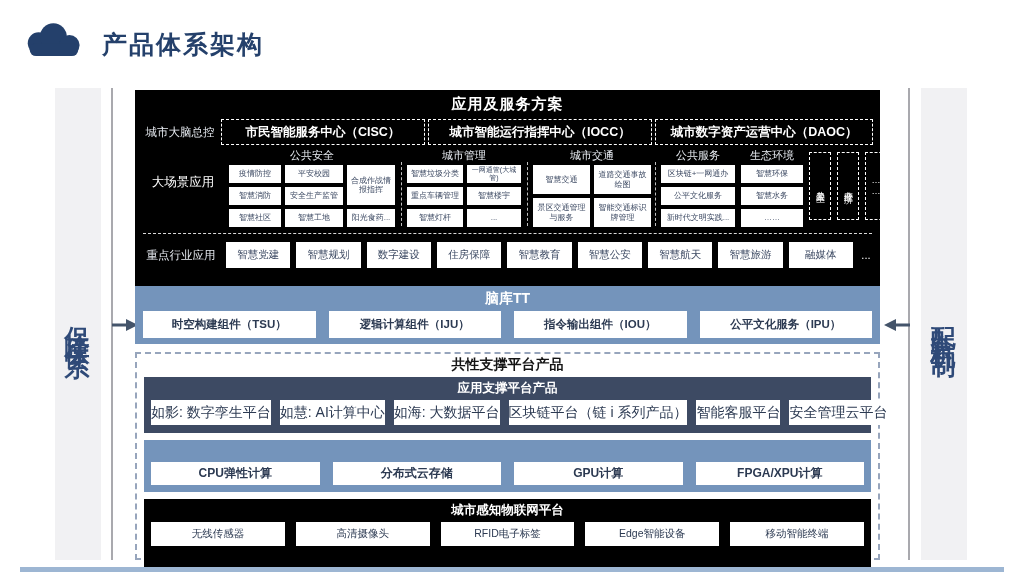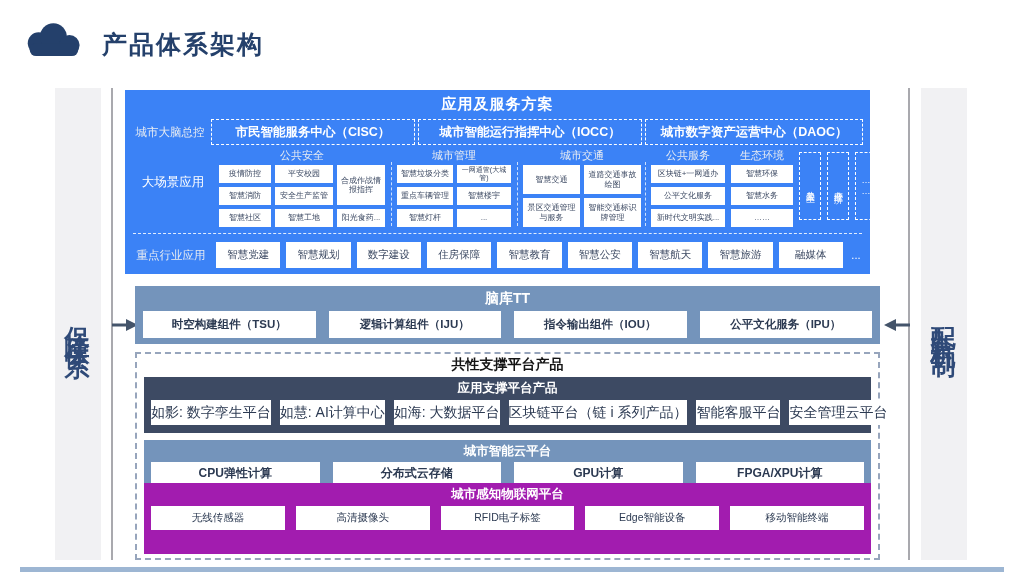--- a/index.html
+++ b/index.html
@@ -12,21 +12,21 @@
   .rail{position:absolute;top:88px;height:472px;background:#f1f1f3;display:flex;align-items:center;justify-content:center;}
   .rail.left{left:55px;width:46px;}
   .rail.right{left:921px;width:46px;}
   .rail .vtext{writing-mode:vertical-rl;text-orientation:upright;font-size:25px;font-weight:bold;
                color:#2f4a78;letter-spacing:9px;}
   .vline{position:absolute;top:88px;width:2px;height:472px;background:#a9a9ae;}
   .vline.left{left:111px;} .vline.right{left:908px;}
   .arrow{position:absolute;top:318px;width:26px;height:14px;}
   .arrow.left{left:112px;} .arrow.right{left:884px;transform:scaleX(-1);}
   
-  .sec1{position:absolute;left:125px;top:90px;width:745px;height:184px;background:#3b82f6;}
+  .sec1{position:absolute;left:135px;top:90px;width:745px;height:220px;background:#000000;}
   .sec1-title{position:absolute;top:5px;left:0;right:0;text-align:center;color:#fff;font-size:15px;font-weight:bold;letter-spacing:1px;}
   .brain-row{position:absolute;top:29px;left:7px;right:7px;height:26px;display:flex;align-items:center;gap:3px;}
   .brain-label{width:76px;color:#e8ecf2;font-size:11.5px;text-align:center;flex:none;}
   .center-box{border:1px dashed #fff;color:#fff;font-size:12.5px;font-weight:bold;height:24px;
               display:flex;align-items:center;justify-content:center;white-space:nowrap;}
   .cb0{flex:29 1 0;} .cb1{flex:32 1 0;} .cb2{flex:31 1 0;}
   
   .scene-row{position:absolute;top:58px;left:6px;right:6px;height:82px;}
   .scene-label{position:absolute;left:0;top:26px;width:84px;text-align:center;color:#fff;font-size:12.5px;}
   .group{position:absolute;top:0;height:82px;}
@@ -60,21 +60,21 @@
   .sub-title{position:absolute;top:3px;left:0;right:0;text-align:center;color:#fff;font-size:12.5px;font-weight:bold;}
   .sub-row{position:absolute;left:7px;right:7px;display:flex;gap:9px;align-items:center;}
   .pbox{background:#fff;color:#2c3a52;display:flex;align-items:center;justify-content:center;white-space:nowrap;}
   .subA{top:23px;height:56px;background:#3d4a63;}
   .subA .sub-row{top:23px;height:25px;}
   .subA .pbox{font-size:14px;height:25px;}
   .pa0{flex:115 1 0;} .pa1{flex:108 1 0;} .pa2{flex:108 1 0;} .pa3{flex:150 1 0;} .pa4{flex:95 1 0;} .pa5{flex:95 1 0;}
   .subB{top:86px;height:52px;background:#7494bb;}
   .subB .sub-row{top:22px;height:23px;gap:13px;}
   .subB .pbox{flex:1 1 0;font-size:12px;font-weight:600;height:23px;}
-  .subC{top:129px;height:71px;background:#a21caf;}
+  .subC{top:145px;height:71px;background:#000000;}
   .subC .sub-row{top:23px;height:24px;gap:11px;}
   .subC .pbox{flex:1 1 0;font-size:10.5px;height:24px;}
   
   .strip{position:absolute;left:20px;top:567px;width:984px;height:5px;background:#9db6d3;}
 </style>
 </head>
 <body>
 
 <div class="slide">
 
@@ -223,21 +223,20 @@
         <div class="pbox pa1">如慧: AI计算中心</div>
         <div class="pbox pa2">如海: 大数据平台</div>
         <div class="pbox pa3">区块链平台（链 i 系列产品）</div>
         <div class="pbox pa4">智能客服平台</div>
         <div class="pbox pa5">安全管理云平台</div>
         <div class="more">...</div>
       </div>
     </div>
 
     <div class="sub subB">
-      <div class="sub-title">城市智能云平台</div>
       <div class="sub-row">
         <div class="pbox">CPU弹性计算</div>
         <div class="pbox">分布式云存储</div>
         <div class="pbox">GPU计算</div>
         <div class="pbox">FPGA/XPU计算</div>
       </div>
     </div>
 
     <div class="sub subC">
       <div class="sub-title">城市感知物联网平台</div>

